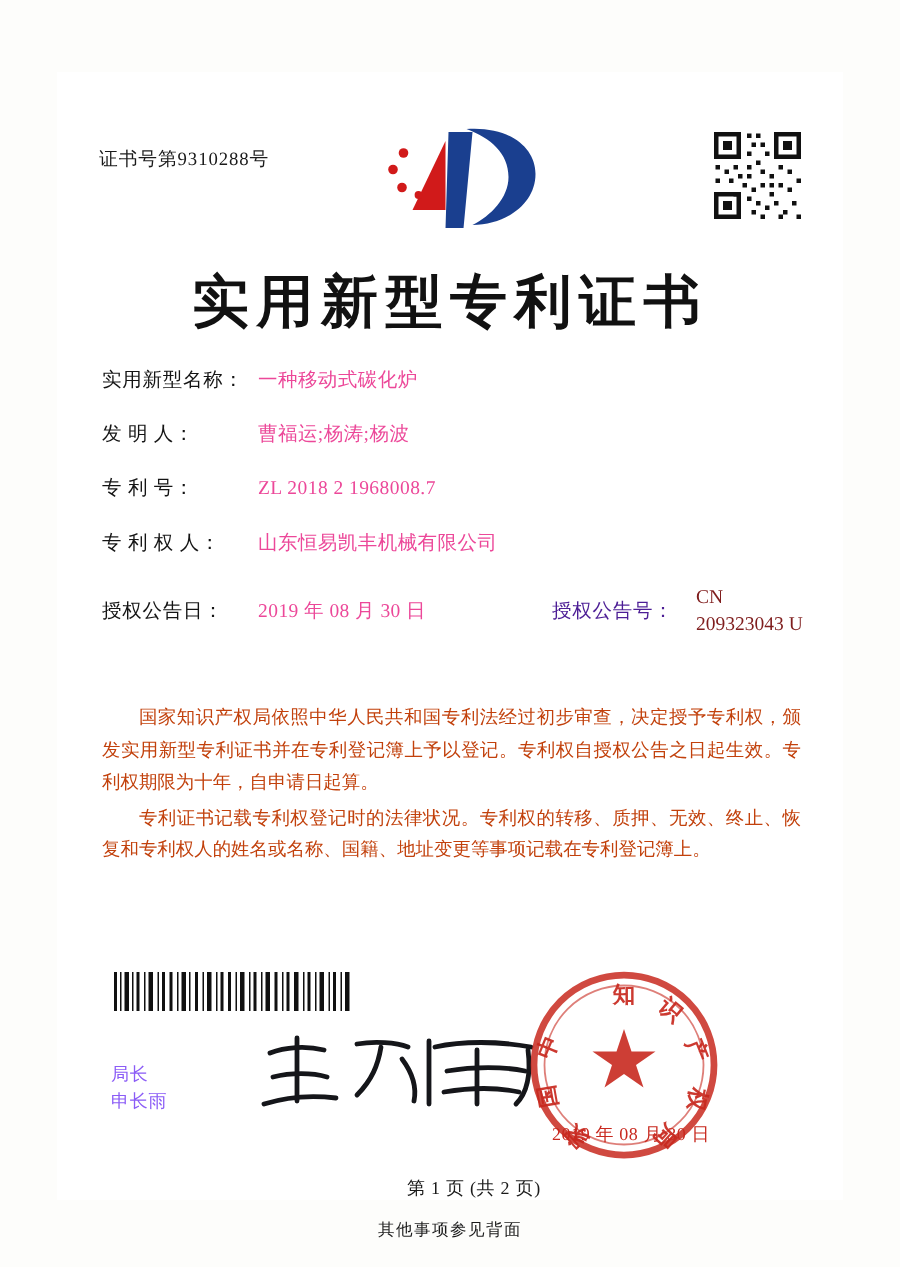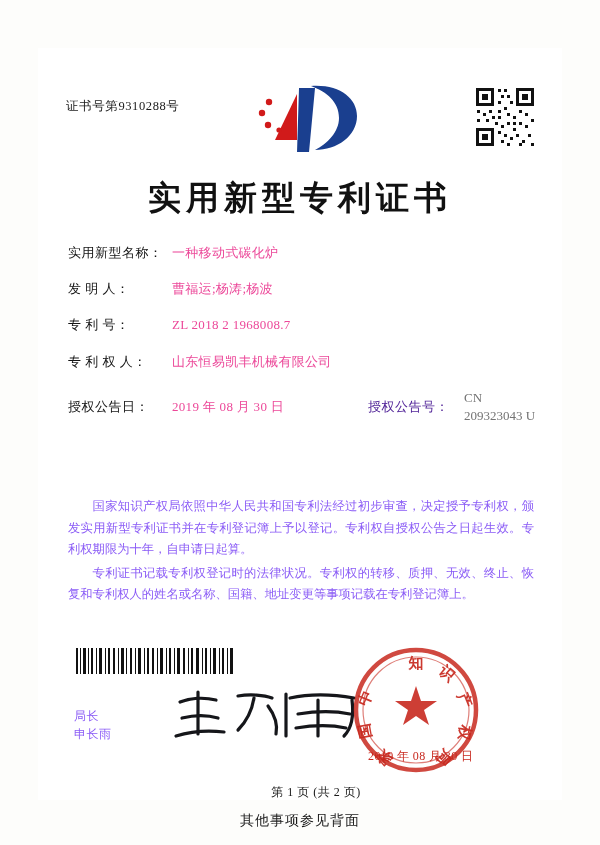--- a/index.html
+++ b/index.html
@@ -61,21 +61,21 @@
     height: 62px;
   }
 
   
   .doc-title {
     position: absolute;
     left: 0;
     top: 128px;
     width: 524px;
     text-align: center;
-    font-size: 33px;
+    font-size: 38px;
     font-weight: bold;
     letter-spacing: 5px;
     color: #111;
     font-family: "Liberation Serif", "DejaVu Serif", serif;
   }
 
   
   .fields {
     position: absolute;
     left: 30px;
@@ -106,33 +106,33 @@
   }
   .field-label2 {
     width: 96px;
     flex: 0 0 96px;
     letter-spacing: 0.5px;
     white-space: nowrap;
     color: #4c1d95;
   }
   .field-value2 {
     flex: 1;
-    color: #737373;
+    color: #7f1d1d;
   }
 
   
   .body-text {
     position: absolute;
     left: 30px;
-    top: 448px;
+    top: 420px;
     width: 466px;
     font-size: 12.3px;
     line-height: 1.75;
     text-align: justify;
-    color: #8b5cf6;
+    color: #c2410c;
   }
   .body-text p {
     margin: 0 0 2px 0;
     text-indent: 24.6px;
   }
 
   
   .barcode {
     position: absolute;
     left: 36px;
@@ -187,21 +187,21 @@
     font-size: 12px;
     color: #1a1a1a;
     letter-spacing: 0.5px;
   }
   .footer-note {
     position: absolute;
     left: 0;
     top: 812px;
     width: 600px;
     text-align: center;
-    font-size: 14px;
+    font-size: 11px;
     color: #1a1a1a;
     letter-spacing: 1px;
   }
 </style>
 </head>
 <body>
 
 <div class="page">
   <div class="paper">
 

